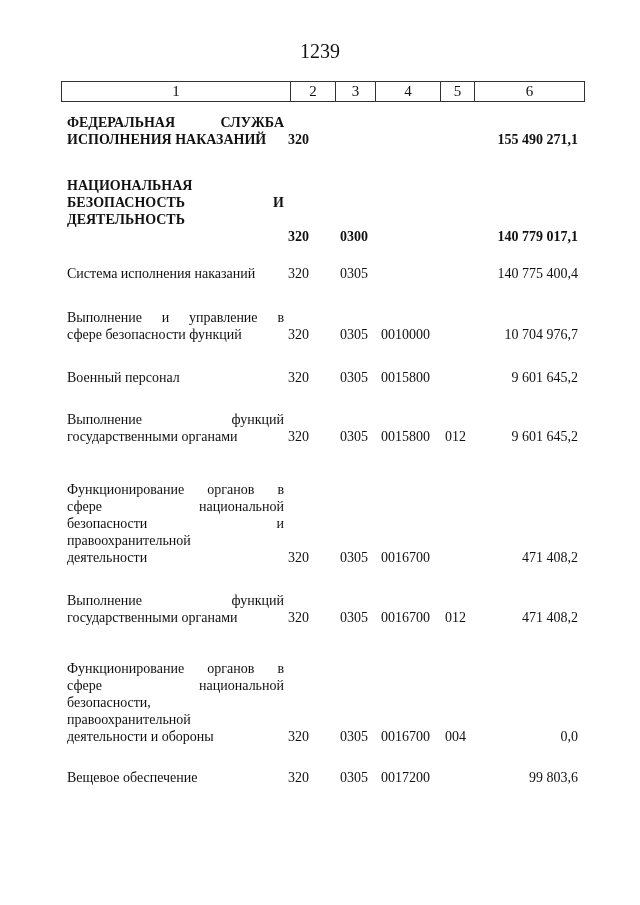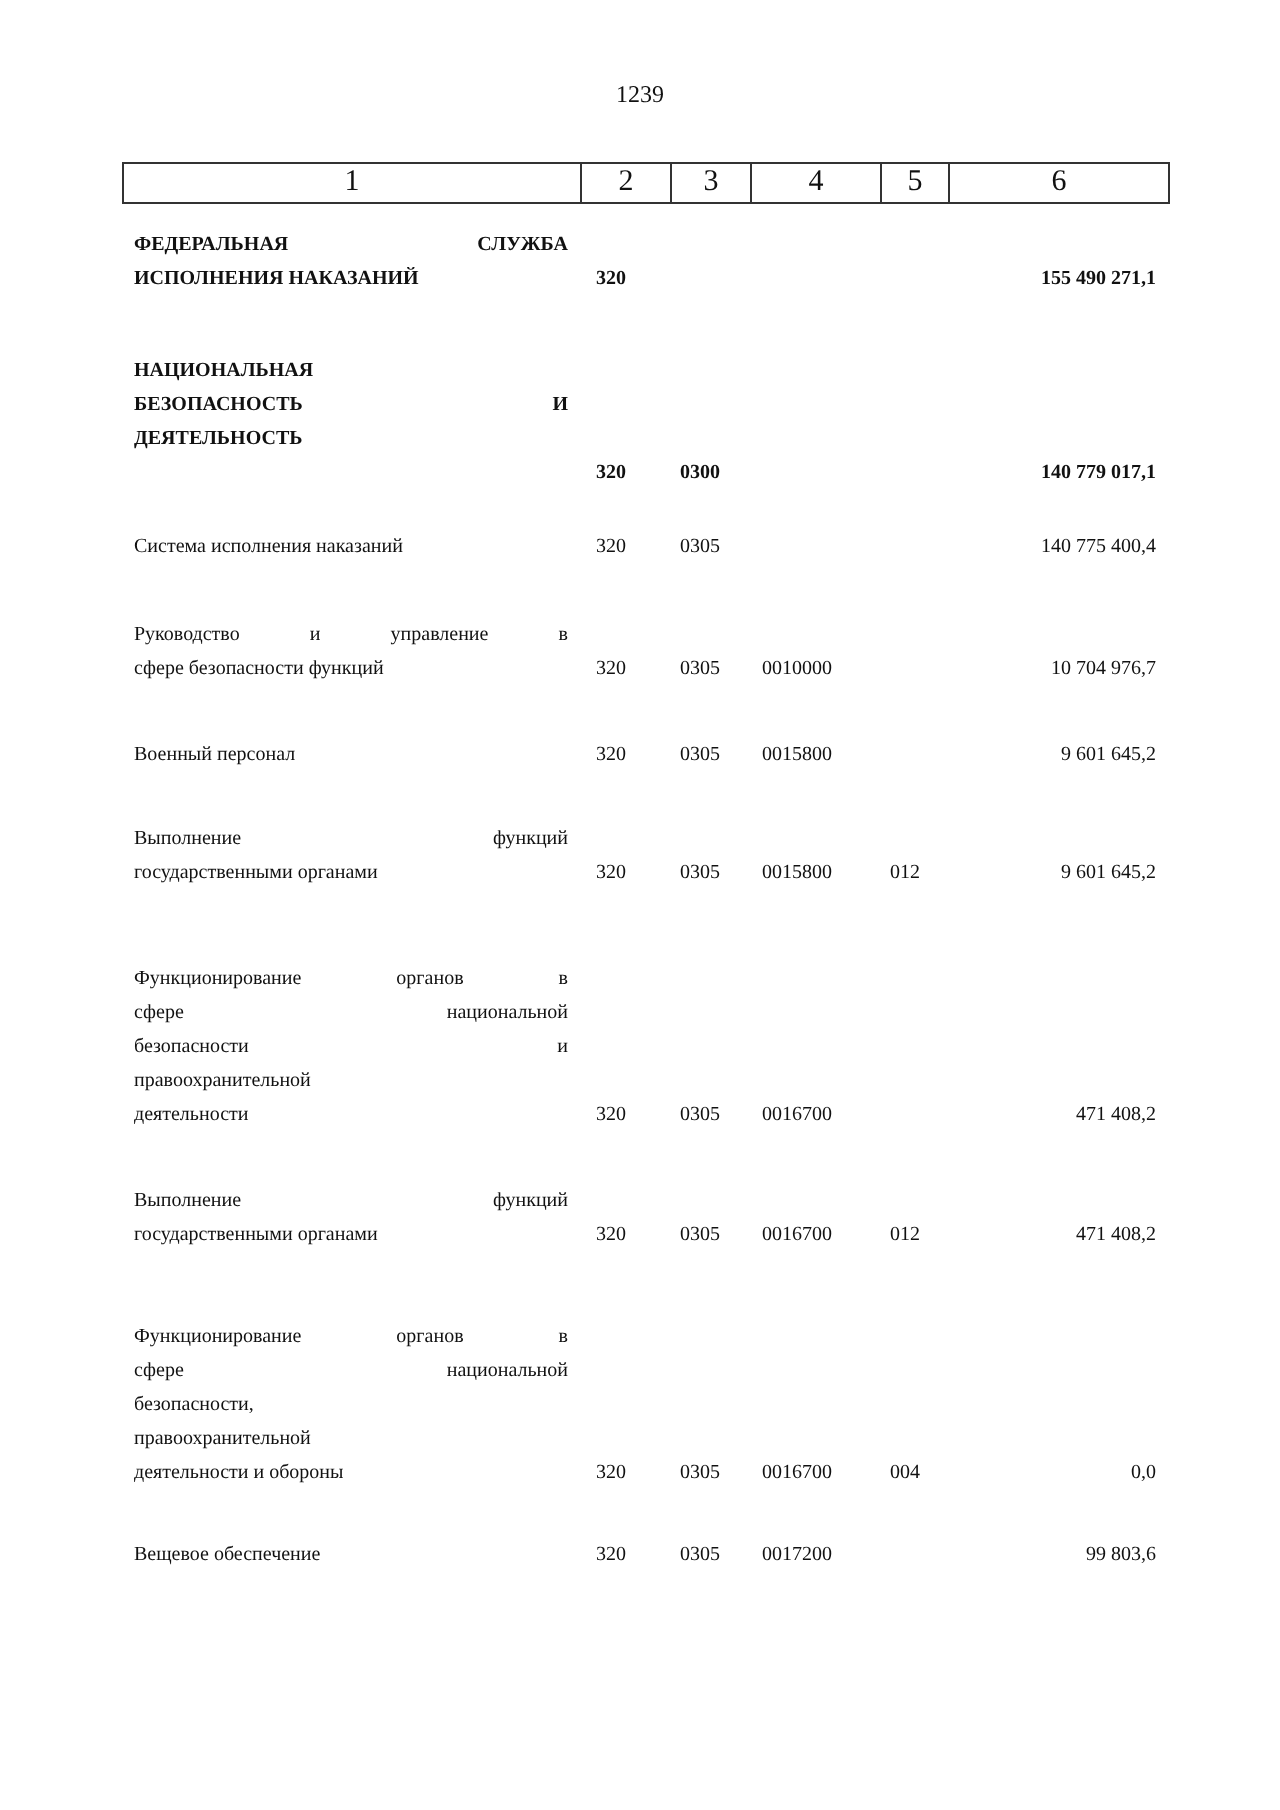--- a/index.html
+++ b/index.html
@@ -3,41 +3,41 @@
 <meta charset="utf-8">
 <style>
   html, body { margin: 0; padding: 0; background: #ffffff; }
   body {
     width: 640px; height: 905px; position: relative; overflow: hidden;
     font-family: "Liberation Serif", "DejaVu Serif", serif;
     color: #111111;
   }
   .page-number {
     position: absolute; top: 40px; left: 0; width: 640px;
-    text-align: center; font-size: 12px;
+    text-align: center; font-size: 20px;
   }
   .header-table {
     position: absolute; top: 81px; left: 61px;
     border-collapse: collapse; font-size: 15px;
   }
   .header-table td {
     border: 1px solid #333; height: 19px; padding: 0;
     text-align: center; vertical-align: middle;
   }
   .rows { position: absolute; left: 0; top: 0; width: 640px; }
-  .row { position: absolute; left: 0; width: 640px; font-size: 10px; line-height: 17px; }
+  .row { position: absolute; left: 0; width: 640px; font-size: 14px; line-height: 17px; }
   .row.bold { font-weight: bold; }
   .c1 {
     position: absolute; left: 67px; width: 217px; text-align: justify;
     text-align-last: left;
   }
   .c1 .ln { display: block; }
   .c1 .ln.j { text-align: justify; text-align-last: justify; }
   .c2, .c3, .c4, .c5, .c6 { position: absolute; bottom: 0; }
-  .c2 { left: 298px; }
+  .c2 { left: 288px; }
   .c3 { left: 340px; }
   .c4 { left: 381px; }
   .c5 { left: 445px; }
   .c6 { right: 62px; text-align: left; }
 </style>
 </head>
 <body>
 
 <div class="page-number">1239</div>
 
@@ -83,21 +83,21 @@
         <span class="ln">Система исполнения наказаний</span>
       </div>
       <div class="c2">320</div>
       <div class="c3">0305</div>
       <div class="c4"></div>
       <div class="c5"></div>
       <div class="c6">140 775 400,4</div>
     </div>
     <div class="row" style="top: 309px; height: 34px;">
       <div class="c1">
-        <span class="ln j">Руководство и управление в</span>
+        <span class="ln j">Выполнение и управление в</span>
         <span class="ln">сфере безопасности функций</span>
       </div>
       <div class="c2">320</div>
       <div class="c3">0305</div>
       <div class="c4">0010000</div>
       <div class="c5"></div>
       <div class="c6">10 704 976,7</div>
     </div>
     <div class="row" style="top: 369px; height: 17px;">
       <div class="c1">

